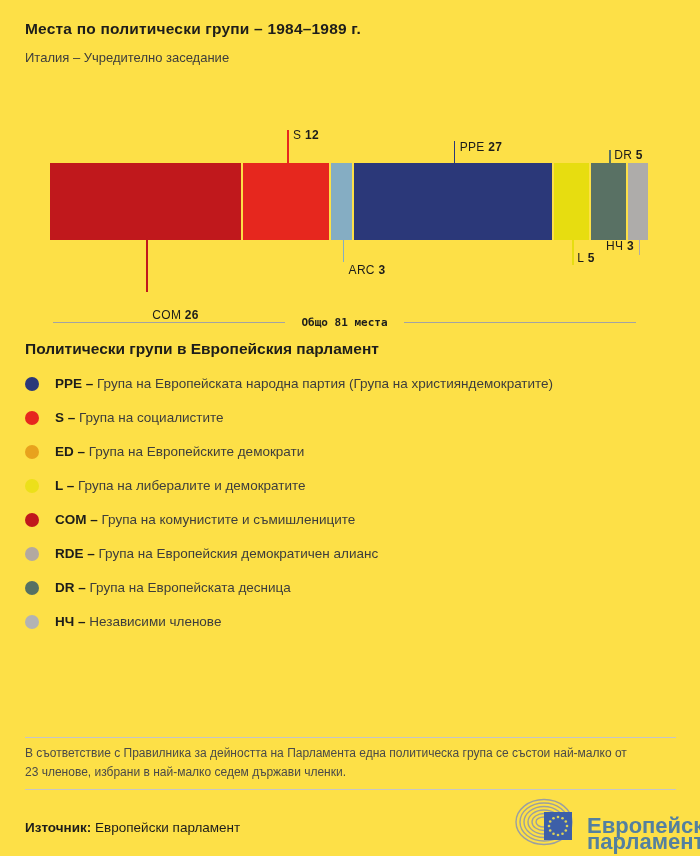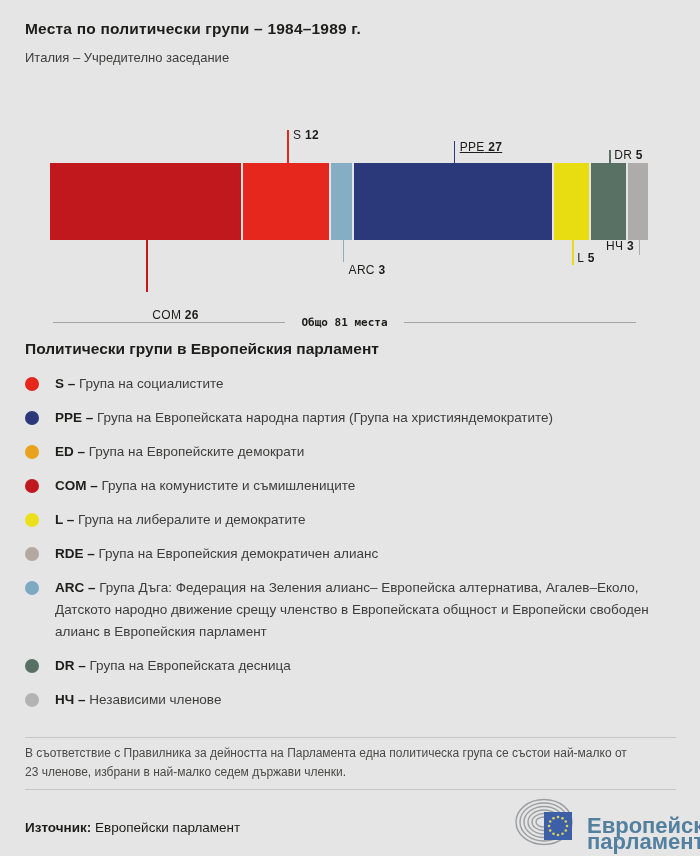--- a/index.html
+++ b/index.html
@@ -1,17 +1,17 @@
 <!DOCTYPE html>
 <html lang="bg" style="--ep-text: #54809f; --ep-blue: #3d5fa8; --ep-star: #ddd35a; --ep-arc: #9b9fa1;"><head>
 <meta charset="utf-8">
 <style>
   html,body{margin:0;padding:0;background:#ffffff;}
   .page{
-    position:relative;width:700px;height:856px;background:#e5e5e5;overflow:hidden;
+    position:relative;width:700px;height:856px;background:#fde047;overflow:hidden;
     font-family:"Liberation Sans","DejaVu Sans",sans-serif;color:#1d1d1b;
   }
   .abs{position:absolute;}
   .title{left:25px;top:20px;font-size:15.5px;font-weight:700;color:#1d1d1b;letter-spacing:.2px;}
   .subtitle{left:25px;top:50px;font-size:13px;font-weight:400;color:#3d3d3c;}
   
   #chart-layer{left:0;top:0;width:0;height:0;}
   .seg{position:absolute;height:77px;top:163px;}
   .cline{position:absolute;width:1.5px;}
   .callout{position:absolute;font-size:12px;color:#1d1d1b;white-space:nowrap;letter-spacing:.3px;}
@@ -48,21 +48,21 @@
       <div class="cline" style="left: 146.296px; top: 240px; height: 52px; background: rgb(192, 24, 28);"></div>
       <div class="callout" style="top: 276px; left: 152.296px; margin-top: 32px;"><span>COM</span><b> 26</b></div>
       <div class="seg" style="left: 242.593px; width: 86.8889px; background: rgb(230, 39, 30);"></div>
       <div class="cline" style="left: 287.037px; top: 130px; height: 33px; background: rgb(230, 39, 30);"></div>
       <div class="callout" style="top: 128px; left: 293.037px;"><span>S</span><b> 12</b></div>
       <div class="seg" style="left: 331.481px; width: 20.2222px; background: rgb(133, 173, 195);"></div>
       <div class="cline" style="left: 342.593px; top: 240px; height: 22px; background: rgb(133, 173, 195);"></div>
       <div class="callout" style="top: 263px; left: 348.593px;"><span>ARC</span><b> 3</b></div>
       <div class="seg" style="left: 353.704px; width: 198px; background: rgb(43, 56, 121);"></div>
       <div class="cline" style="left: 453.704px; top: 141px; height: 22px; background: rgb(43, 56, 121);"></div>
-      <div class="callout" style="top: 140px; left: 459.704px; text-decoration: underline;"><span>PPE</span><b> 27</b></div>
+      <div class="callout" style="top: 140px; left: 459.704px;"><span>PPE</span><b> 27</b></div>
       <div class="seg" style="left: 553.704px; width: 35.037px; background: rgb(231, 221, 16);"></div>
       <div class="cline" style="left: 572.222px; top: 240px; height: 25px; background: rgb(231, 221, 16);"></div>
       <div class="callout" style="top: 251px; left: 577.222px;"><span>L</span><b> 5</b></div>
       <div class="seg" style="left: 590.741px; width: 35.037px; background: rgb(89, 113, 100);"></div>
       <div class="cline" style="left: 609.259px; top: 150px; height: 13px; background: rgb(89, 113, 100);"></div>
       <div class="callout" style="top: 148px; left: 614.259px;"><span>DR</span><b> 5</b></div>
       <div class="seg" style="left: 627.778px; width: 20.2222px; background: rgb(174, 172, 170);"></div>
       <div class="cline" style="left: 638.889px; top: 240px; height: 15px; background: rgb(174, 172, 170);"></div>
       <div class="callout" style="top: 239px; left: 633.889px; transform: translateX(-100%); padding-left: 16px;"><span>НЧ</span><b> 3</b></div>
     </div>
@@ -70,46 +70,42 @@
   <div class="abs total-row">
     <div class="hline"></div>
     <div class="total-label">Общо 81 места</div>
     <div class="hline"></div>
   </div>
 
   <div class="abs legend">
     <div class="legend-heading">Политически групи в Европейския парламент</div>
     <div id="legend-list">
         <div class="legend-item">
+          <span class="dot" style="background: rgb(43, 56, 121);"></span>
+          <div><b>PPE – </b>Група на Европейската народна партия (Група на християндемократите)</div>
+        </div>
+        <div class="legend-item">
           <span class="dot" style="background: rgb(230, 39, 30);"></span>
           <div><b>S – </b>Група на социалистите</div>
-        </div>
-        <div class="legend-item">
-          <span class="dot" style="background: rgb(43, 56, 121);"></span>
-          <div><b>PPE – </b>Група на Европейската народна партия (Група на християндемократите)</div>
         </div>
         <div class="legend-item">
           <span class="dot" style="background: rgb(232, 162, 29);"></span>
           <div><b>ED – </b>Група на Европейските демократи</div>
         </div>
         <div class="legend-item">
+          <span class="dot" style="background: rgb(236, 224, 26);"></span>
+          <div><b>L – </b>Група на либералите и демократите</div>
+        </div>
+        <div class="legend-item">
           <span class="dot" style="background: rgb(192, 24, 28);"></span>
           <div><b>COM – </b>Група на комунистите и съмишлениците</div>
         </div>
         <div class="legend-item">
-          <span class="dot" style="background: rgb(236, 224, 26);"></span>
-          <div><b>L – </b>Група на либералите и демократите</div>
-        </div>
-        <div class="legend-item">
           <span class="dot" style="background: rgb(179, 169, 160);"></span>
           <div><b>RDE – </b>Група на Европейския демократичен алианс</div>
-        </div>
-        <div class="legend-item">
-          <span class="dot" style="background: rgb(125, 170, 195);"></span>
-          <div><b>ARC – </b>Група Дъга: Федерация на Зеления алианс– Европейска алтернатива, Агалев–Еколо, Датското народно движение срещу членство в Европейската общност и Европейски свободен алианс в Европейския парламент</div>
         </div>
         <div class="legend-item">
           <span class="dot" style="background: rgb(86, 113, 99);"></span>
           <div><b>DR – </b>Група на Европейската десница</div>
         </div>
         <div class="legend-item">
           <span class="dot" style="background: rgb(179, 179, 179);"></span>
           <div><b>НЧ – </b>Независими членове</div>
         </div>
       </div>

